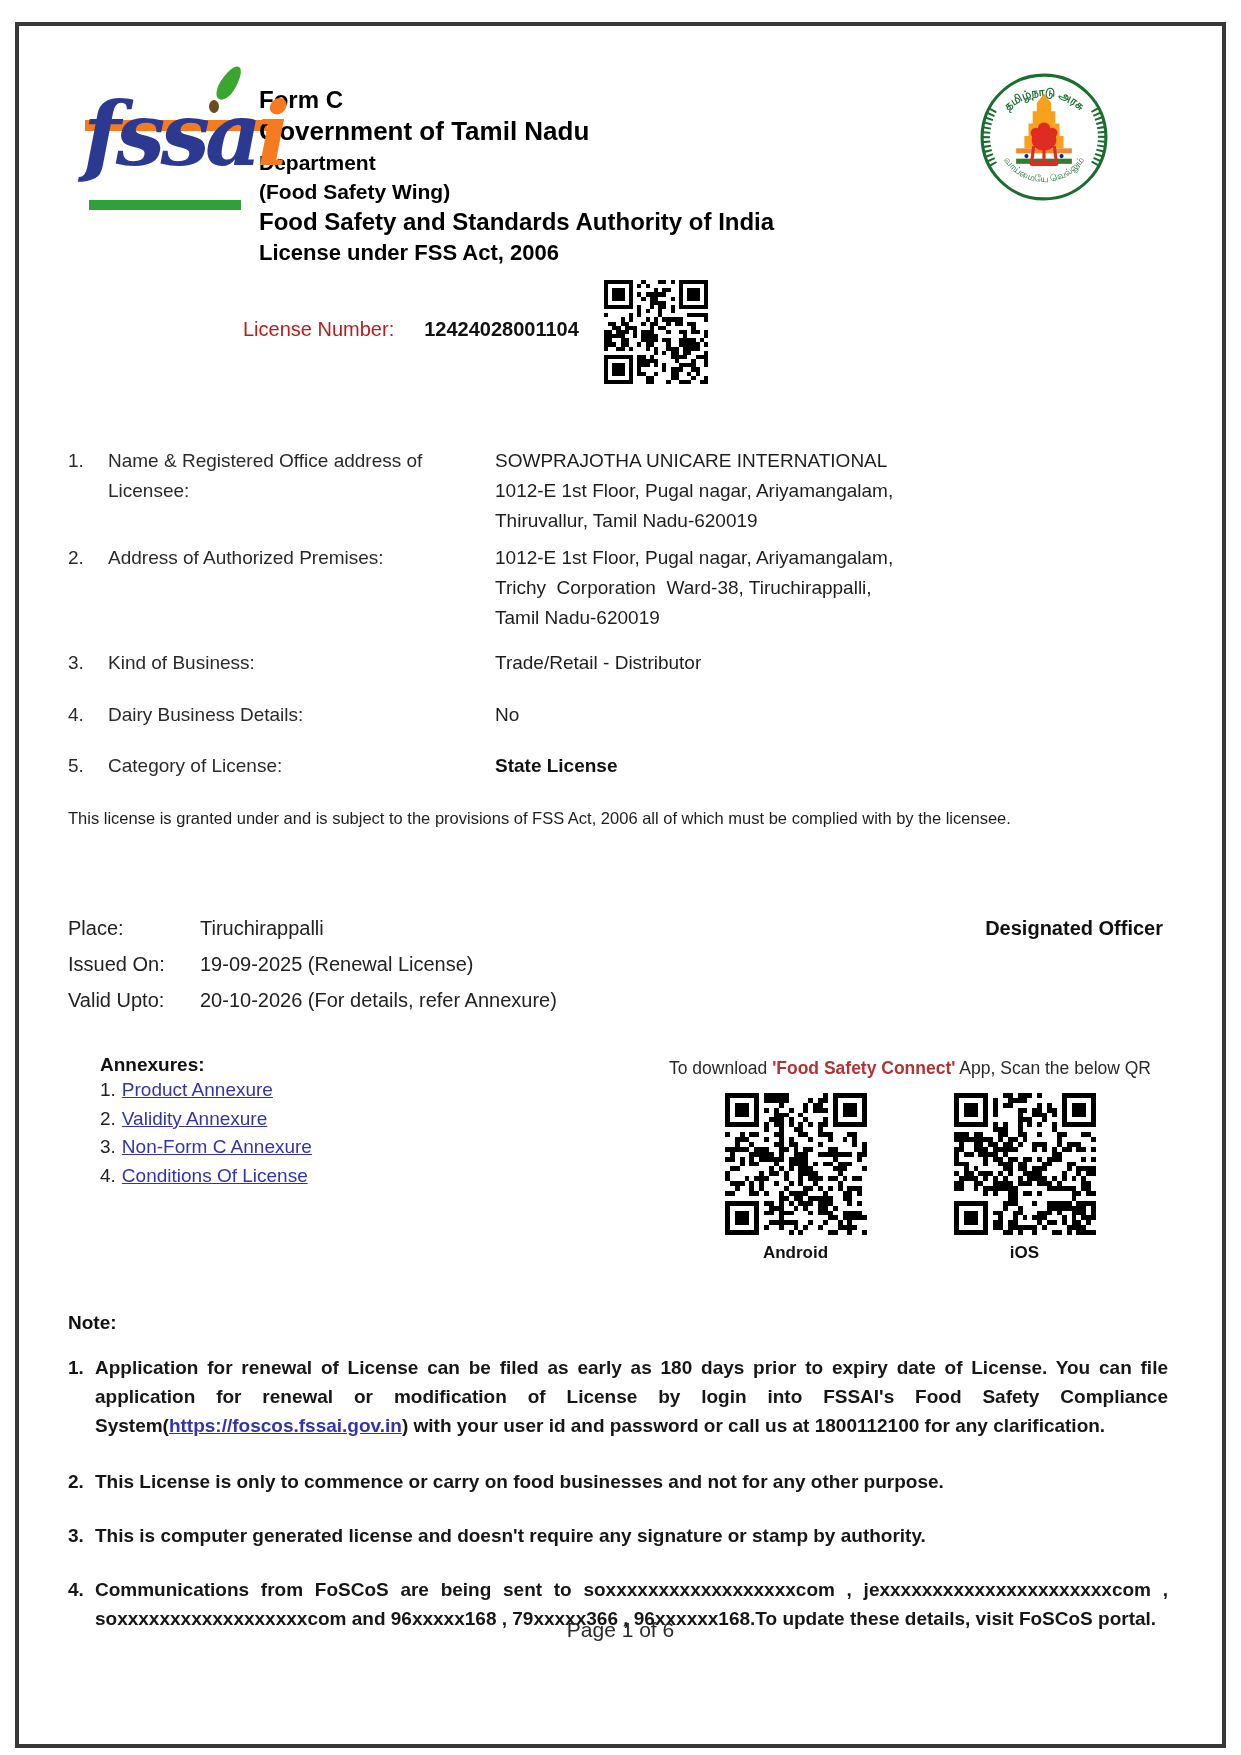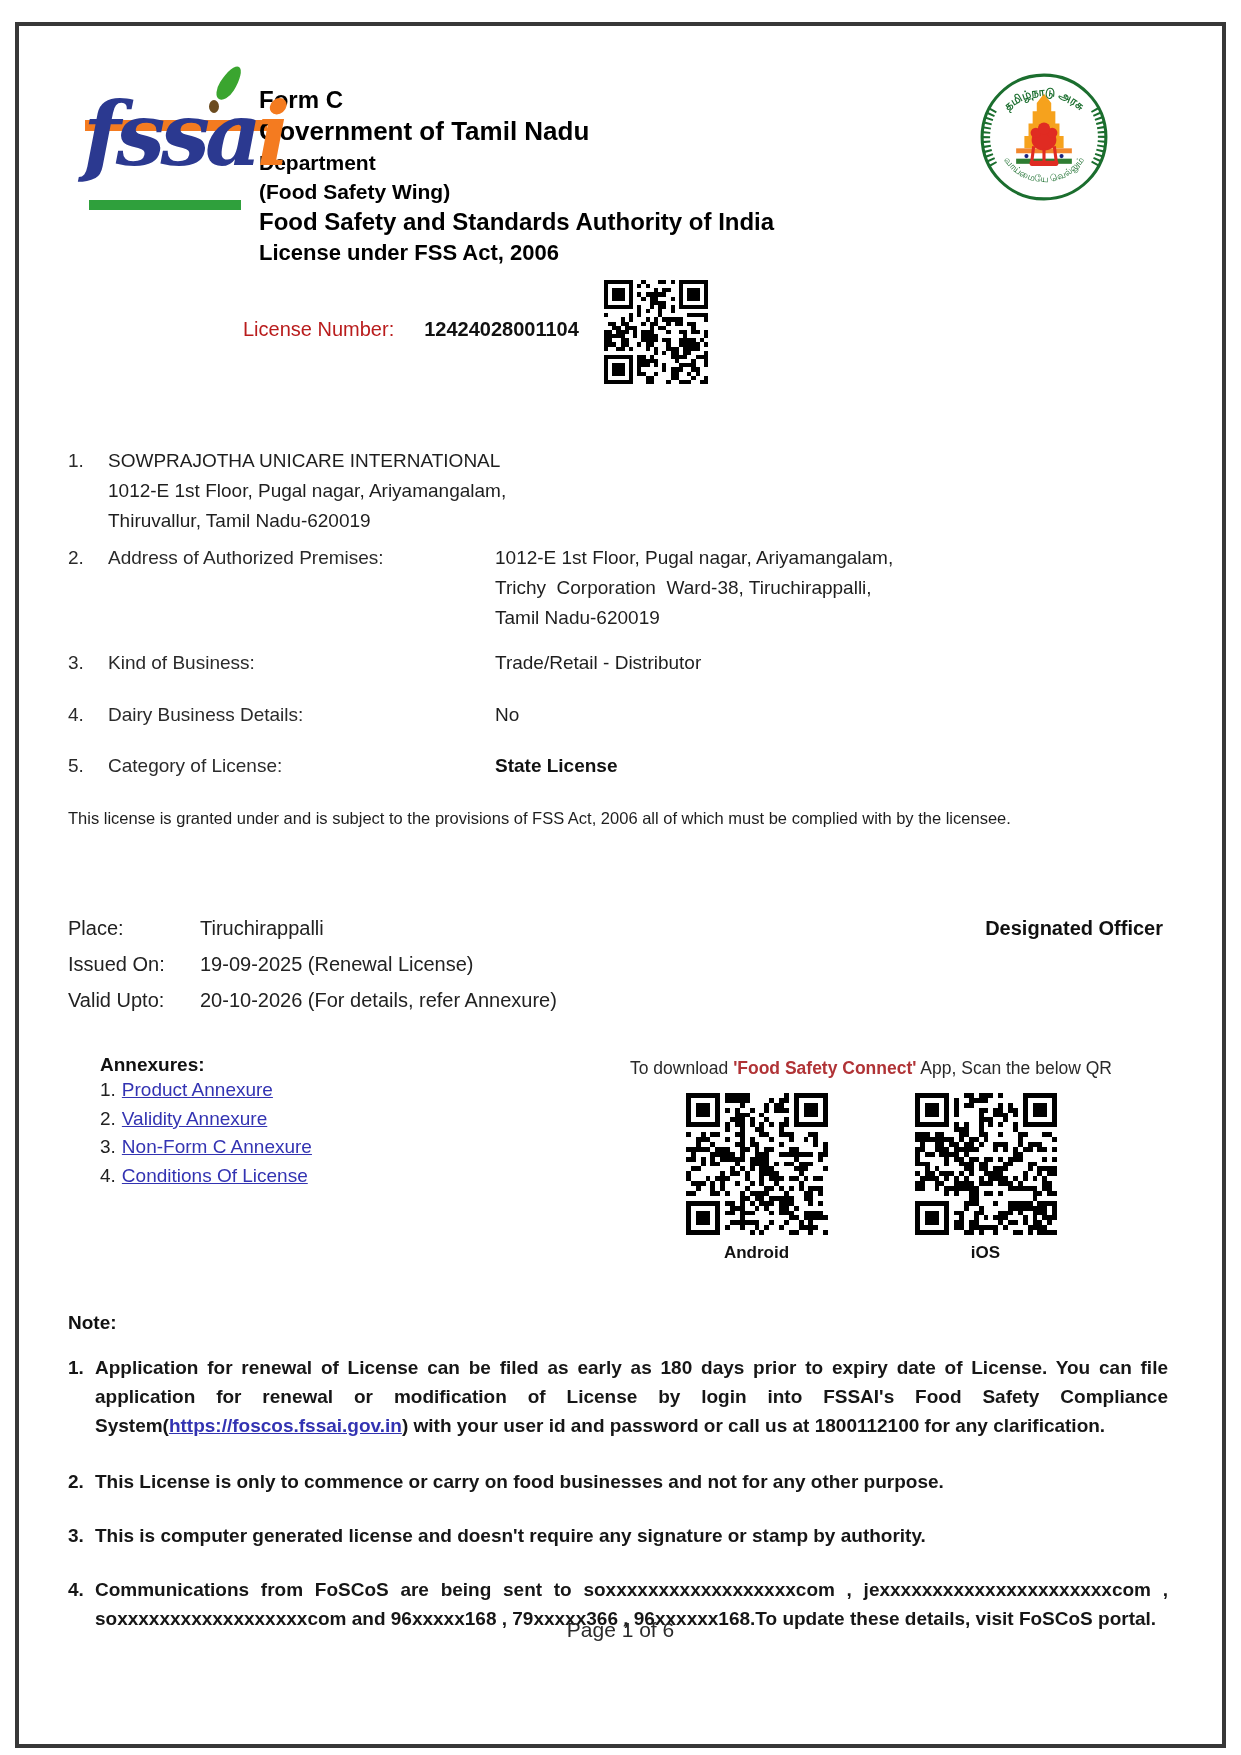--- a/index.html
+++ b/index.html
@@ -59,21 +59,21 @@
   .officer { font-weight:bold; color:#111; text-align:right; width:400px; }
 
   
   .annexures { left:81px; top:1028px; font-size:19px; }
   .annex-title { font-weight:bold; color:#111; }
   .annex-item { line-height:28.5px; }
   .annex-item .num { color:#222; margin-right:6px; }
   .annex-link { color:#3333b2; text-decoration:underline; cursor:pointer; }
 
   
-  .download { left:552px; top:1032px; width:600px; }
+  .download { left:591px; top:1032px; width:600px; }
   .download-line { text-align:center; font-size:17.5px; color:#2a2a2a; }
   .app-name { color:#b03336; font-weight:bold; }
   .qr-row { display:flex; justify-content:center; gap:87px; margin-top:14px; }
   .qr-col { display:flex; flex-direction:column; align-items:center; }
   .qr-app { width:142px; height:142px; }
   .qr-label { margin-top:8px; font-size:17px; font-weight:bold; color:#111; }
 
   
   .notes { left:49px; top:1286px; width:1100px; }
   .note-title { font-size:19px; font-weight:bold; color:#111; margin-bottom:19px; }
@@ -351,20 +351,22 @@
         <rect x="19" y="1" width="5" height="5" fill="#fff"></rect>
         <rect x="20" y="2" width="3" height="3" fill="#000"></rect>
         <rect x="0" y="18" width="7" height="7"></rect>
         <rect x="1" y="19" width="5" height="5" fill="#fff"></rect>
         <rect x="2" y="20" width="3" height="3" fill="#000"></rect>
       </svg></div>
 
   <div class="abs fields">
     <div class="field-row mb7">
       <div class="f-num">1.</div>
+      <div class="f-label">Name &amp; Registered Office address of
+Licensee:</div>
       <div class="f-value">SOWPRAJOTHA UNICARE INTERNATIONAL
 1012-E 1st Floor, Pugal nagar, Ariyamangalam,
 Thiruvallur, Tamil Nadu-620019</div>
     </div>
     <div class="field-row mb15">
       <div class="f-num">2.</div>
       <div class="f-label">Address of Authorized Premises:</div>
       <div class="f-value">1012-E 1st Floor, Pugal nagar, Ariyamangalam,
 Trichy  Corporation  Ward-38, Tiruchirappalli,
 Tamil Nadu-620019</div>

